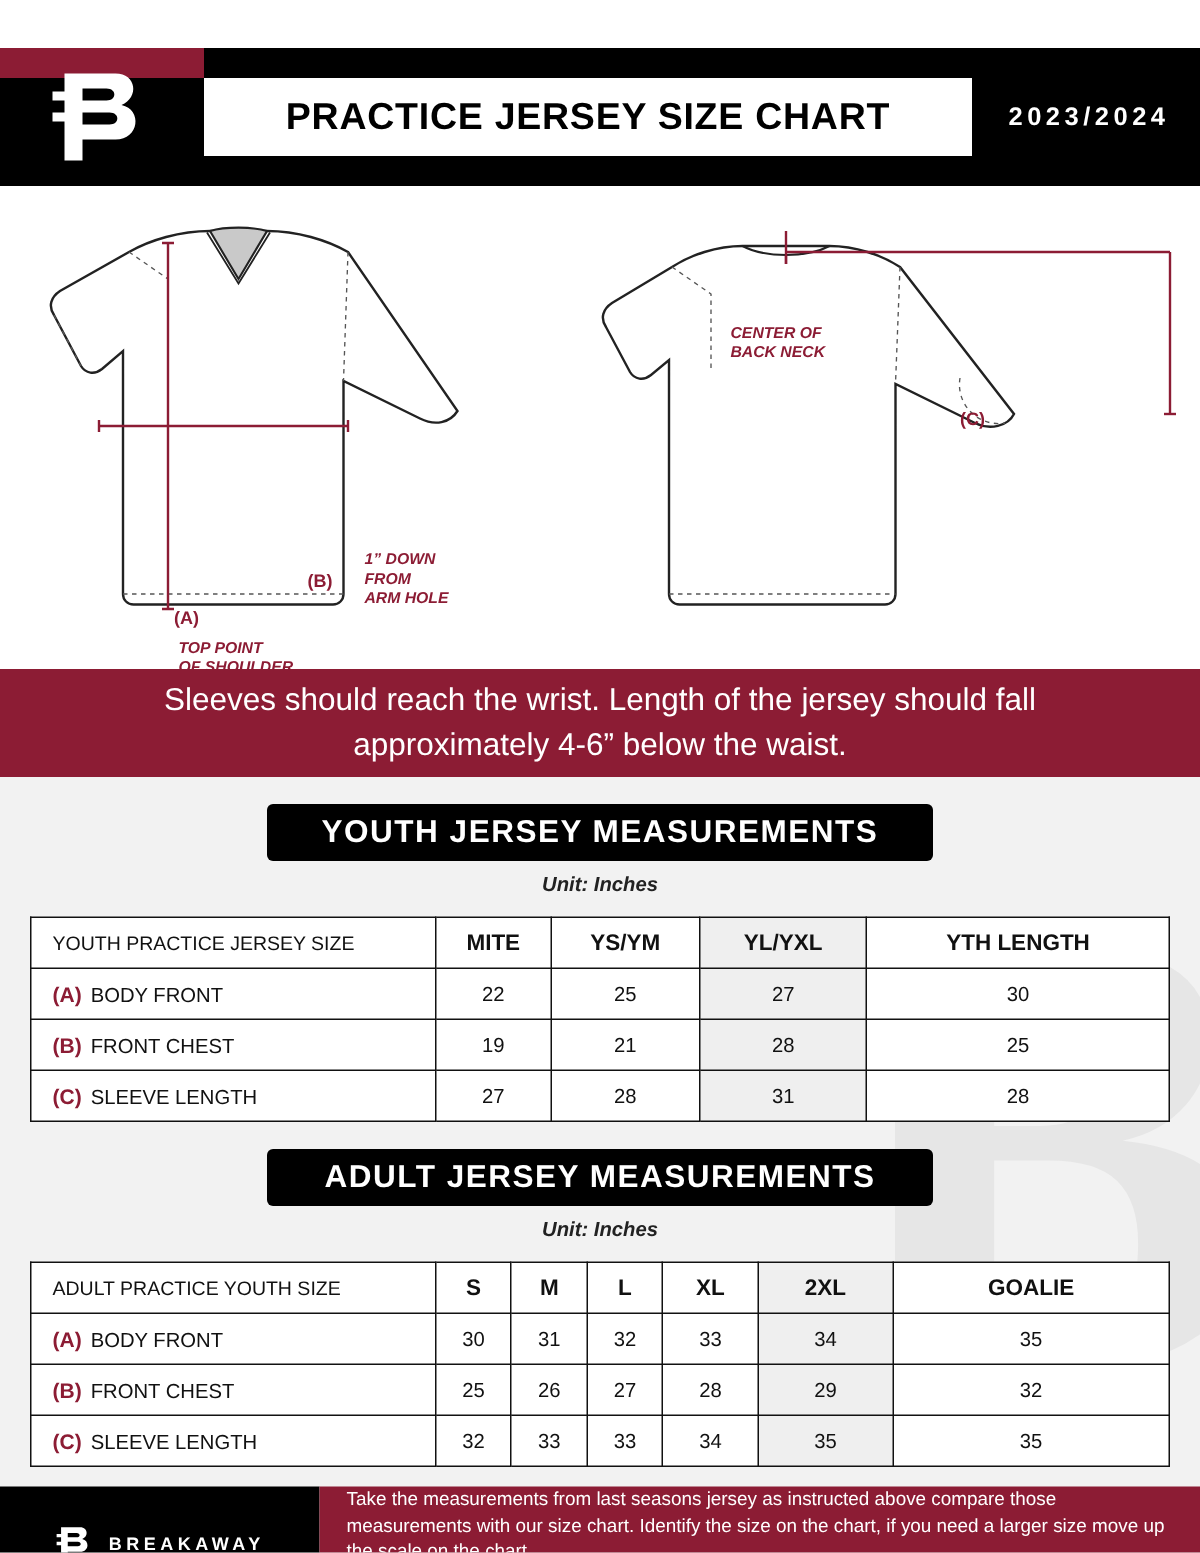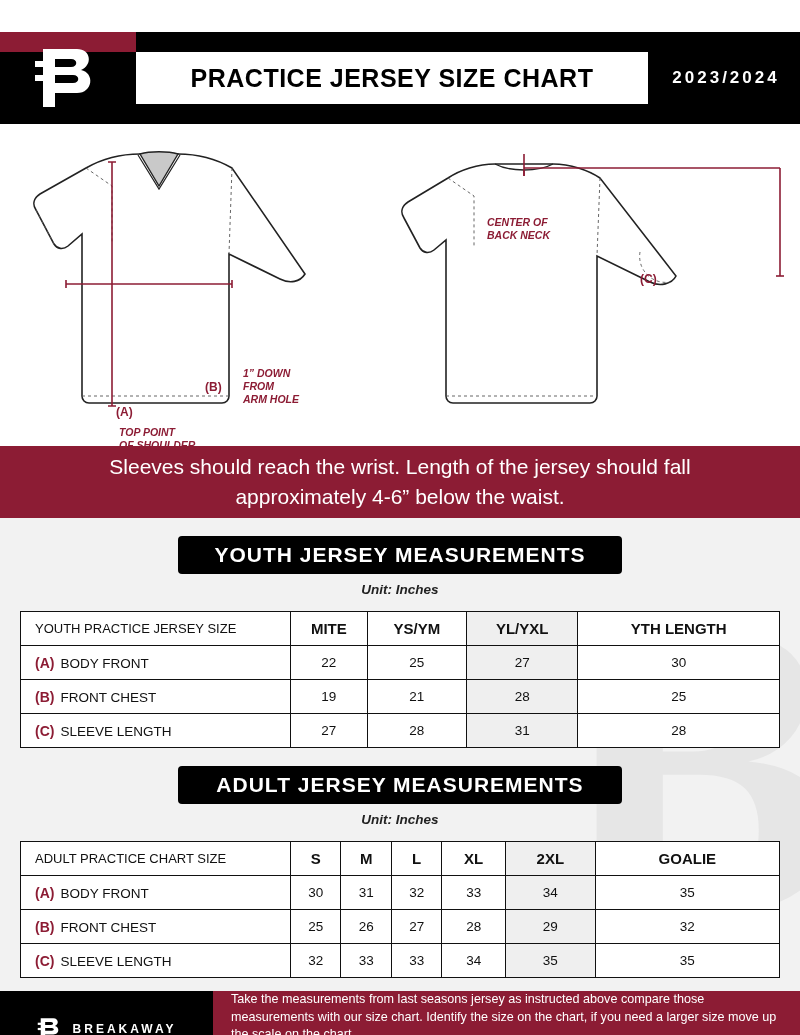--- a/index.html
+++ b/index.html
@@ -217,21 +217,21 @@
   </div>
 
   <div class="section">
     <div class="sec-title">
       <span>ADULT JERSEY MEASUREMENTS</span>
     </div>
     <div class="unit">Unit: Inches</div>
     <table>
       <thead>
         <tr>
-          <th class="rowhead" style="width:270px;">ADULT PRACTICE CHART SIZE</th>
+          <th class="rowhead" style="width:270px;">ADULT PRACTICE YOUTH SIZE</th>
           <th class="colhead">S</th>
           <th class="colhead">M</th>
           <th class="colhead">L</th>
           <th class="colhead">XL</th>
           <th class="colhead shade">2XL</th>
           <th class="colhead">GOALIE</th>
         </tr>
       </thead>
       <tbody>
         <tr>

